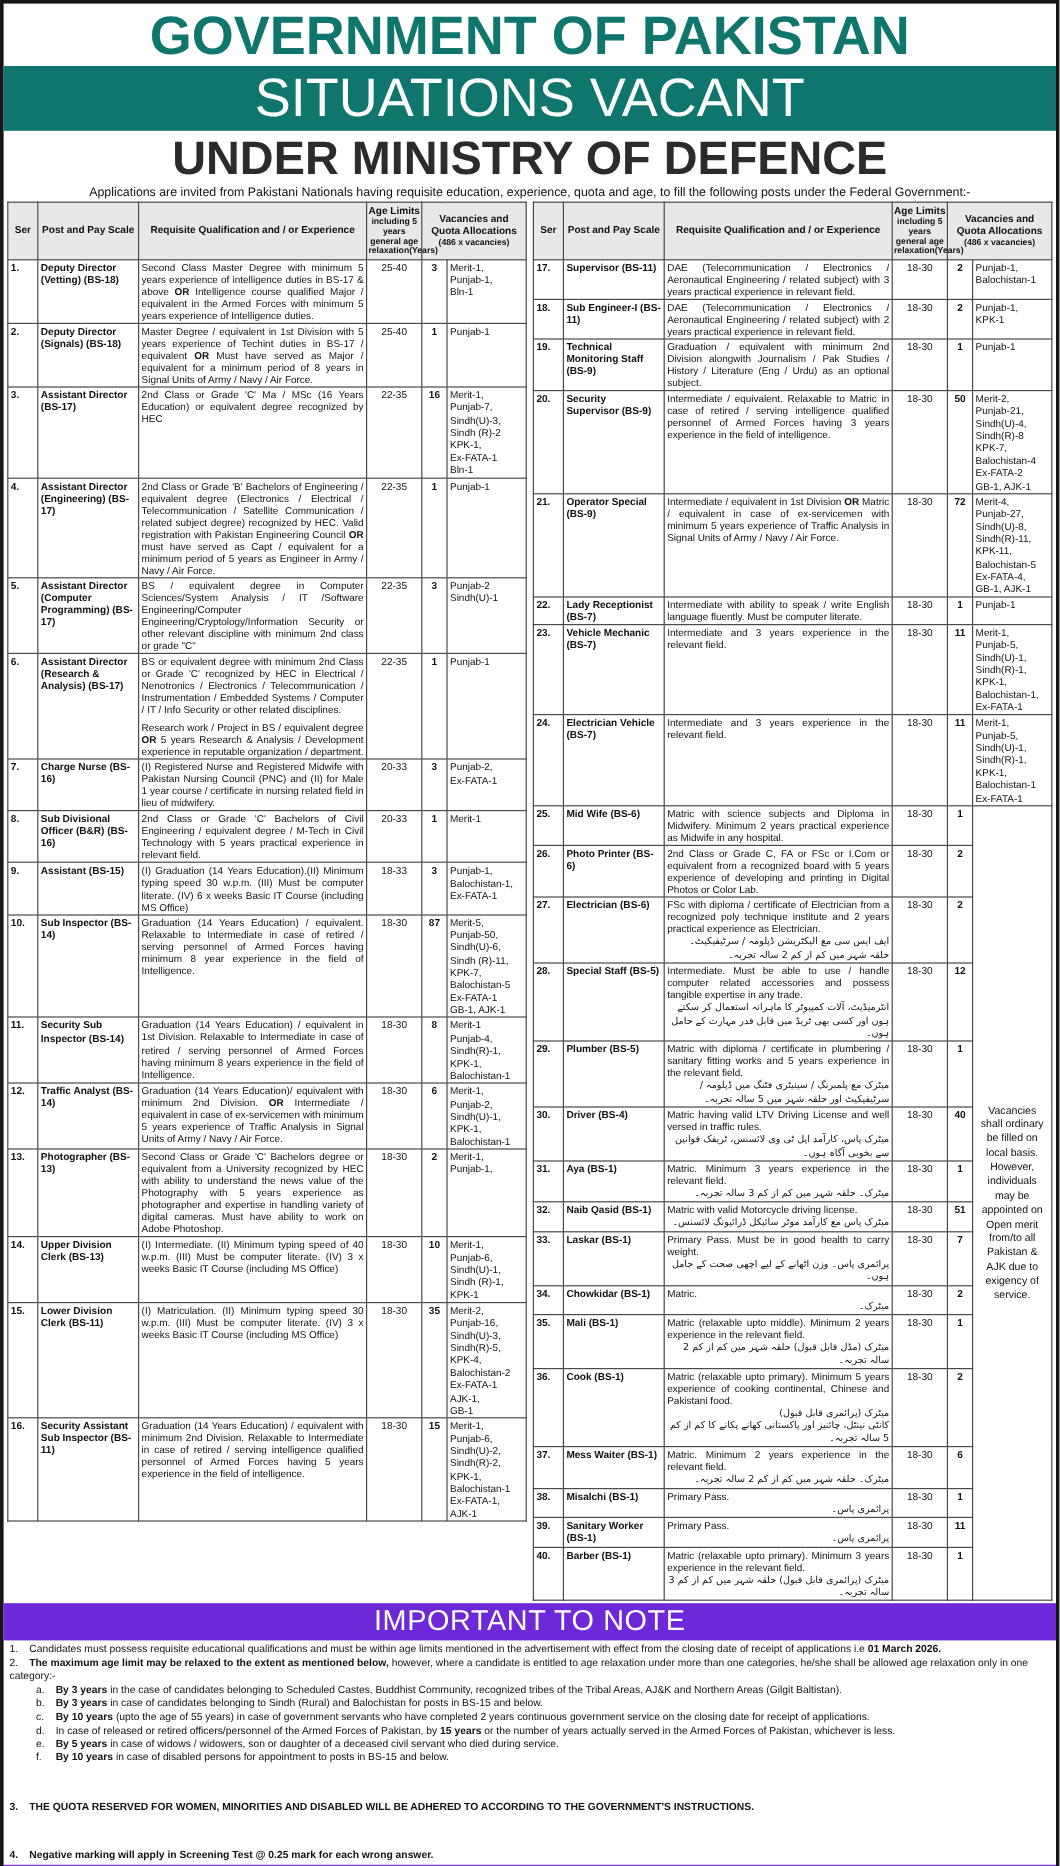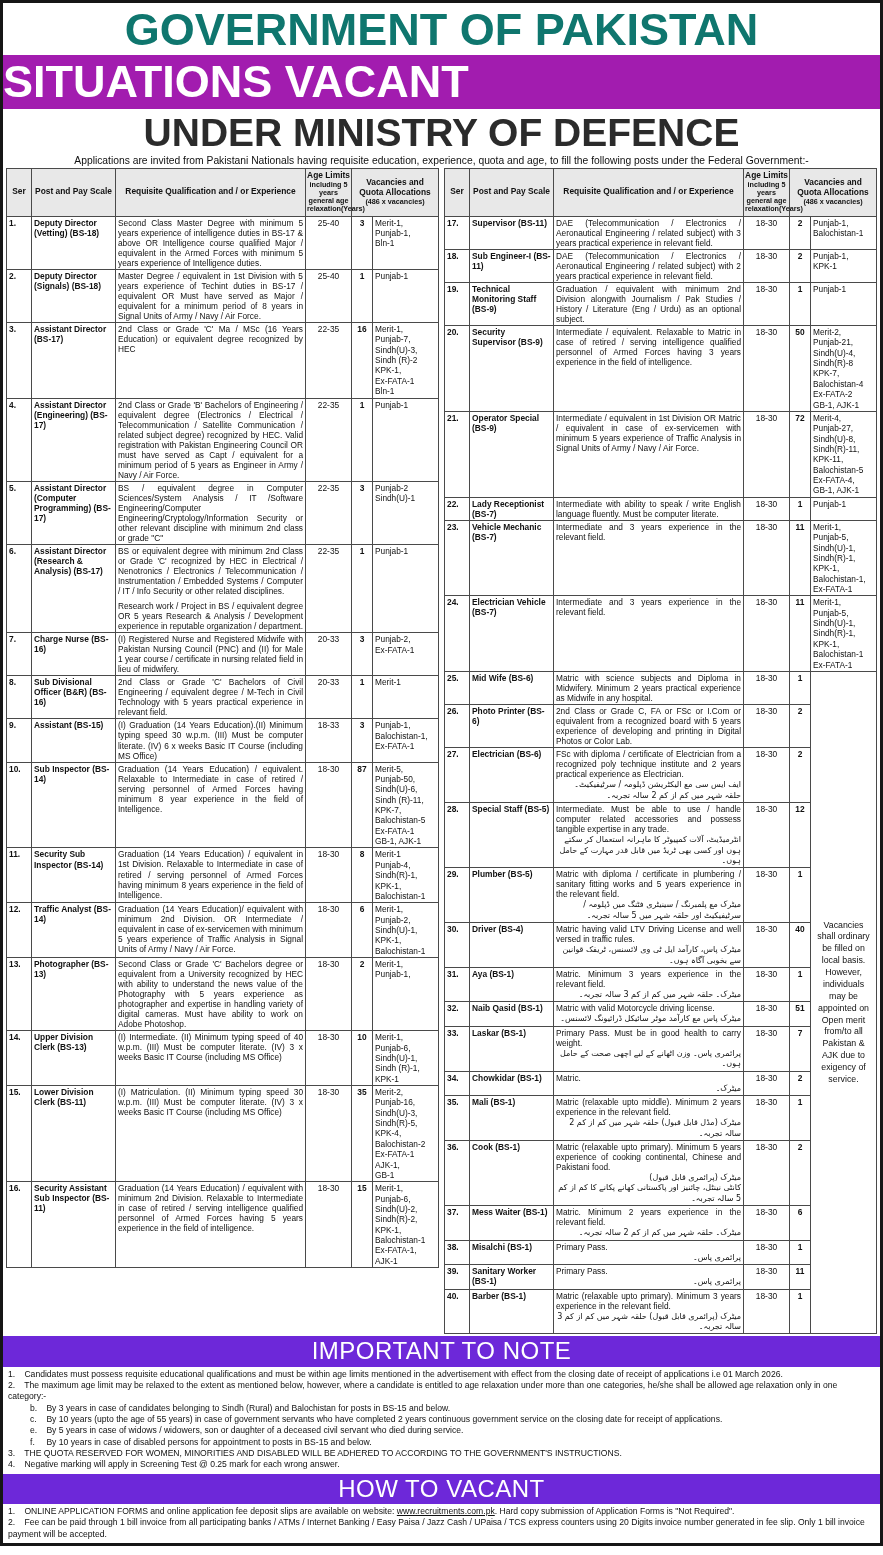--- a/index.html
+++ b/index.html
@@ -1,20 +1,20 @@
 <!DOCTYPE html>
 <html><head>
 <meta charset="utf-8">
 <style>
   * { margin:0; padding:0; box-sizing:border-box; }
   body { width:883px; background:#fff; font-family:"Liberation Sans", sans-serif; color:#111; }
   .page { width:883px; min-height:1555px; background:#fff; overflow:hidden; }
   .ad { border:3px solid #161616; background:#fff; }
   .main-title { font-size:45px; font-weight:bold; text-align:center; color:#0f766e; line-height:1.02; padding:4px 0 2px; letter-spacing:0px; }
-  .banner { background:#a21caf; color:#fff; font-size:45px; font-weight:bold; line-height:1.0; padding:4px 0 5px; }
+  .banner { background:#0f766e; color:#fff; font-size:45px; font-weight:normal; text-align:center; line-height:1.0; padding:4px 0 5px; }
   .sub-title { font-size:39px; font-weight:bold; text-align:center; color:#2b2b2b; line-height:1.0; padding:4px 0 1px; }
   .intro { font-size:10.3px; padding:2px 4px 2px; color:#101010;text-align:center; }
 
   .tables { display:flex; gap:5px; padding:0 3px 2px; align-items:flex-start; }
   table { border-collapse:collapse; width:50%; table-layout:fixed; }
   th, td { border:1px solid #4a4a4a; vertical-align:top; padding:1px 2px; }
   th { background:#e8e8e8; text-align:center; vertical-align:middle; font-size:7.2px; line-height:1.15; font-weight:bold; padding:2px 1px; }
   .th-main { font-size:8.4px; font-weight:bold; }
   .ser  { font-size:8.4px; font-weight:bold; }
   .post { font-size:8.4px; font-weight:bold; line-height:1.2; }
@@ -24,21 +24,21 @@
   .age  { font-size:8.4px; text-align:center; }
   .vac  { font-size:8.4px; font-weight:bold; text-align:center; }
   .quota { font-size:8.3px; line-height:1.25; white-space:pre-line; }
   .quota.merged { vertical-align:middle; text-align:center; font-size:8.8px; line-height:1.35; white-space:normal; padding:2px 3px; }
 
   .section-bar { background:#6d28d9; color:#fff; text-align:center; font-weight:normal; font-size:24px; line-height:1.05; padding:2px 0 3px; letter-spacing:0.5px; }
   .notes { padding:2px 5px 3px; }
   .note { font-size:8.6px; line-height:1.32; }
   .note .num { display:inline-block; min-width:14px; }
   .note.sub { padding-left:22px; }
-  .b { font-weight:normal; }
+  .b { font-weight:bold;margin-top:29px; }
   .u { text-decoration:underline; }
 </style>
 </head>
 <body>
 
 <div class="page">
   <div class="ad">
 
     <div class="main-title">GOVERNMENT OF PAKISTAN</div>
     <div class="banner">SITUATIONS VACANT</div>
@@ -564,22 +564,24 @@
               <td class="vac">1</td>
             </tr>
           </tbody>
       </table>
     </div>
 
     <div class="section-bar">IMPORTANT TO NOTE</div>
     <div class="notes" id="important-notes">
         <p class="note"><span class="num">1.</span> <span>Candidates must possess requisite educational qualifications and must be within age limits mentioned in the advertisement with effect from the closing date of receipt of applications i.e </span><span class="b">01 March 2026.</span></p>
         <p class="note"><span class="num">2.</span> <span class="b">The maximum age limit may be relaxed to the extent as mentioned below, </span><span>however, where a candidate is entitled to age relaxation under more than one categories, he/she shall be allowed age relaxation only in one category:-</span></p>
+        <p class="note sub"><span class="num">a.</span> <span class="b">By 3 years </span><span>in the case of candidates belonging to Scheduled Castes, Buddhist Community, recognized tribes of the Tribal Areas, AJ&amp;K and Northern Areas (Gilgit Baltistan).</span></p>
         <p class="note sub"><span class="num">b.</span> <span class="b">By 3 years </span><span>in case of candidates belonging to Sindh (Rural) and Balochistan for posts in BS-15 and below.</span></p>
         <p class="note sub"><span class="num">c.</span> <span class="b">By 10 years </span><span>(upto the age of 55 years) in case of government servants who have completed 2 years continuous government service on the closing date for receipt of applications.</span></p>
+        <p class="note sub"><span class="num">d.</span> <span>In case of released or retired officers/personnel of the Armed Forces of Pakistan, by </span><span class="b">15 years </span><span>or the number of years actually served in the Armed Forces of Pakistan, whichever is less.</span></p>
         <p class="note sub"><span class="num">e.</span> <span class="b">By 5 years </span><span>in case of widows / widowers, son or daughter of a deceased civil servant who died during service.</span></p>
         <p class="note sub"><span class="num">f.</span> <span class="b">By 10 years </span><span>in case of disabled persons for appointment to posts in BS-15 and below.</span></p>
         <p class="note"><span class="num b">3.</span> <span class="b">THE QUOTA RESERVED FOR WOMEN, MINORITIES AND DISABLED WILL BE ADHERED TO ACCORDING TO THE GOVERNMENT'S INSTRUCTIONS.</span></p>
         <p class="note"><span class="num b">4.</span> <span class="b">Negative marking will apply in Screening Test @ 0.25 mark  for each wrong answer.</span></p>
       </div>
 
     <div class="section-bar">HOW TO VACANT</div>
     <div class="notes" id="apply-notes">
         <p class="note"><span class="num">1.</span> <span class="b">ONLINE APPLICATION FORMS </span><span>and online application fee deposit slips are available on website: </span><span class="b u">www.recruitments.com.pk</span><span>. Hard copy submission of Application Forms is </span><span class="b">"Not Required".</span></p>
         <p class="note"><span class="num">2.</span> <span>Fee can be paid through 1 bill invoice from all participating banks / ATMs / Internet Banking / Easy Paisa / Jazz Cash / UPaisa / TCS express counters using 20 Digits invoice number generated in fee slip. Only 1 bill invoice payment will be accepted. </span></p>

